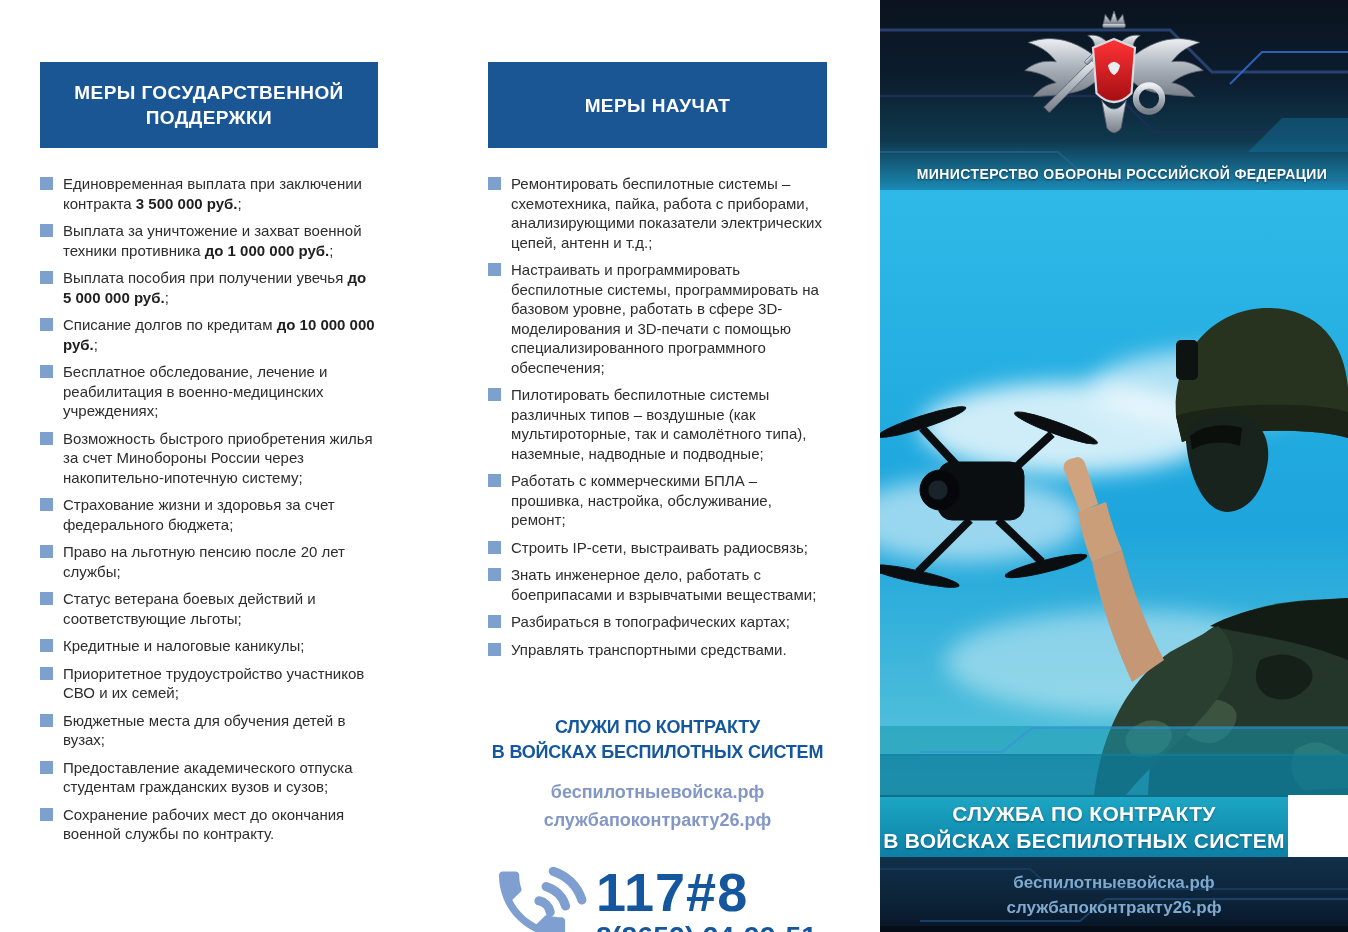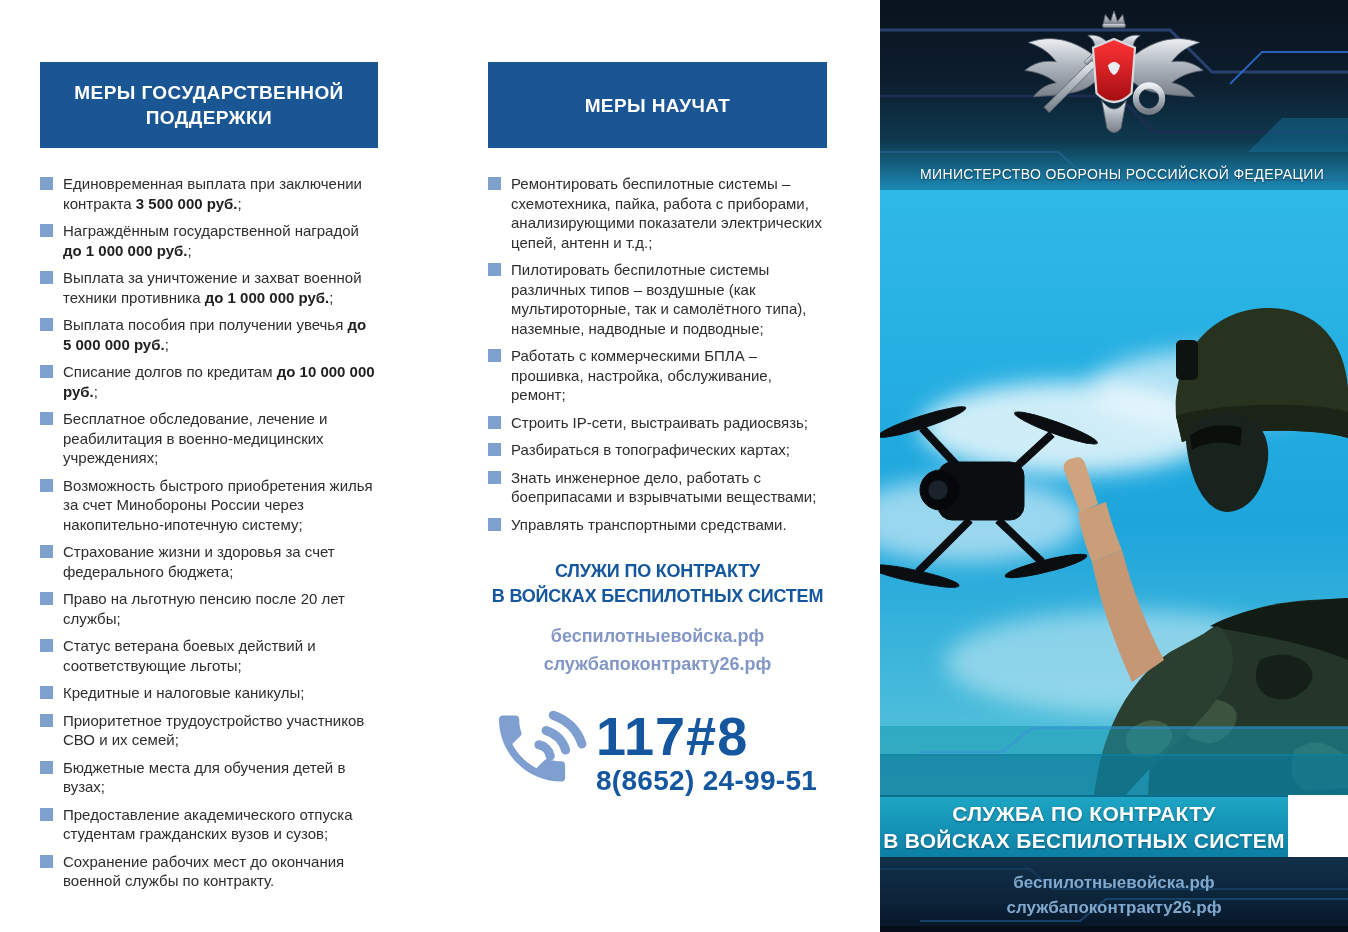--- a/index.html
+++ b/index.html
@@ -10,37 +10,37 @@
   .col-left{left:40px;width:338px;height:870px;}
   .col-mid{left:488px;width:339px;height:870px;}
   .header-box{background:#1a5694;color:#ffffff;height:86px;display:flex;align-items:center;
               justify-content:center;text-align:center;font-weight:bold;font-size:19px;
               line-height:25px;letter-spacing:.4px;padding:0 14px;box-sizing:border-box;}
   .benefits{margin-top:26px;}
   .benefit-item{display:flex;margin-bottom:8px;font-size:15px;line-height:19.5px;color:#2d2d2d;}
   .benefit-item .bullet{flex:0 0 13px;width:13px;height:13px;background:#7da1cc;margin:3px 10px 0 0;}
   .benefit-item b{color:#1f1f1f;}
   
-  .mid-slogan{margin-top:25px;text-align:center;color:#14579e;font-weight:bold;
+  .mid-slogan{margin-top:56px;text-align:center;color:#14579e;font-weight:bold;
               font-size:18px;line-height:25px;letter-spacing:-.2px;}
   .mid-links{margin-top:13px;text-align:center;color:#8397c6;font-weight:bold;
              font-size:18px;line-height:28px;}
   .phone-row{display:flex;align-items:center;margin-top:24px;}
   .phone-icon{width:102px;height:102px;flex:0 0 102px;}
   .phone-nums{margin-left:6px;}
   .phone-short{font-size:54px;line-height:52px;font-weight:bold;color:#14579e;letter-spacing:1px;}
   .phone-full{font-size:28px;line-height:32px;font-weight:bold;color:#14579e;margin-top:3px;letter-spacing:.3px;}
   
   .panel-right{position:absolute;left:880px;top:0;width:468px;height:932px;overflow:hidden;}
   .panel-top{position:relative;width:468px;height:190px;
              background:linear-gradient(180deg,#0a131e 0%,#0c1d2e 42%,#0f394e 74%,#1b89b4 100%);}
   .panel-top svg.circuit-top{position:absolute;inset:0;}
   .emblem{position:absolute;left:50%;top:4px;transform:translateX(-50%);width:205px;height:140px;}
   .ministry{position:absolute;left:0;right:0;bottom:8px;text-align:center;color:#ffffff;
-            font-weight:normal;font-size:14px;letter-spacing:.4px;text-shadow:0 1px 2px rgba(0,20,40,.6);margin-left:16px;}
+            font-weight:bold;font-size:14px;letter-spacing:.4px;text-shadow:0 1px 2px rgba(0,20,40,.6);margin-left:16px;}
   .panel-photo{position:relative;width:468px;height:605px;}
   .panel-photo svg{display:block;}
   .panel-title{width:408px;height:62px;background:linear-gradient(180deg,#1ea6c4 0%,#1391b4 55%,#0d7fa4 100%);
                display:flex;flex-direction:column;align-items:center;justify-content:center;
                color:#ffffff;font-weight:bold;font-size:21px;line-height:27px;letter-spacing:.3px;
                text-shadow:0 1px 2px rgba(0,30,50,.45);border-top:2px solid #0c6d8d;box-sizing:border-box;}
   .panel-bottom{position:relative;width:468px;height:75px;
                 background:linear-gradient(180deg,#103049 0%,#0c2338 60%,#071426 100%);
                 display:flex;flex-direction:column;align-items:center;justify-content:center;}
   .panel-bottom svg.circuit-bottom{position:absolute;inset:0;}
@@ -55,24 +55,20 @@
     <header class="header-box">
       <span>МЕРЫ ГОСУДАРСТВЕННОЙ ПОДДЕРЖКИ</span>
     </header>
     <div class="benefits">
         <div class="benefit-item">
           <span class="bullet"></span>
           <span class="item-text"><span>Единовременная выплата при заключении контракта </span><b>3 500 000 руб.</b><span>;</span></span>
         </div>
         <div class="benefit-item">
           <span class="bullet"></span>
-          <span class="item-text"><span>Награждённым государственной наградой </span><b>до 1 000 000 руб.</b><span>;</span></span>
-        </div>
-        <div class="benefit-item">
-          <span class="bullet"></span>
           <span class="item-text"><span>Выплата за уничтожение и захват военной техники противника </span><b>до 1 000 000 руб.</b><span>;</span></span>
         </div>
         <div class="benefit-item">
           <span class="bullet"></span>
           <span class="item-text"><span>Выплата пособия при получении увечья </span><b>до 5 000 000 руб.</b><span>;</span></span>
         </div>
         <div class="benefit-item">
           <span class="bullet"></span>
           <span class="item-text"><span>Списание долгов по кредитам </span><b>до 10 000 000 руб.</b><span>;</span></span>
         </div>
@@ -123,37 +119,41 @@
     <header class="header-box">
       <span>МЕРЫ НАУЧАТ</span>
     </header>
     <div class="benefits">
         <div class="benefit-item">
           <span class="bullet"></span>
           <span class="item-text"><span>Ремонтировать беспилотные системы – схемотехника, пайка, работа с приборами, анализирующими показатели электрических цепей, антенн и т.д.;</span></span>
         </div>
         <div class="benefit-item">
           <span class="bullet"></span>
+          <span class="item-text"><span>Настраивать и программировать беспилотные системы, программировать на базовом уровне, работать в сфере 3D-моделирования и 3D-печати с помощью специализированного программного обеспечения;</span></span>
+        </div>
+        <div class="benefit-item">
+          <span class="bullet"></span>
           <span class="item-text"><span>Пилотировать беспилотные системы различных типов – воздушные (как мультироторные, так и самолётного типа), наземные, надводные и подводные;</span></span>
         </div>
         <div class="benefit-item">
           <span class="bullet"></span>
           <span class="item-text"><span>Работать с коммерческими БПЛА – прошивка, настройка, обслуживание, ремонт;</span></span>
         </div>
         <div class="benefit-item">
           <span class="bullet"></span>
           <span class="item-text"><span>Строить IP-сети, выстраивать радиосвязь;</span></span>
         </div>
         <div class="benefit-item">
           <span class="bullet"></span>
+          <span class="item-text"><span>Знать инженерное дело, работать с боеприпасами и взрывчатыми веществами;</span></span>
+        </div>
+        <div class="benefit-item">
+          <span class="bullet"></span>
           <span class="item-text"><span>Разбираться в топографических картах;</span></span>
-        </div>
-        <div class="benefit-item">
-          <span class="bullet"></span>
-          <span class="item-text"><span>Знать инженерное дело, работать с боеприпасами и взрывчатыми веществами;</span></span>
         </div>
         <div class="benefit-item">
           <span class="bullet"></span>
           <span class="item-text"><span>Управлять транспортными средствами.</span></span>
         </div>
       </div>
 
     <div class="mid-slogan">
       <div>СЛУЖИ ПО КОНТРАКТУ</div>
       <div>В ВОЙСКАХ БЕСПИЛОТНЫХ СИСТЕМ</div>

